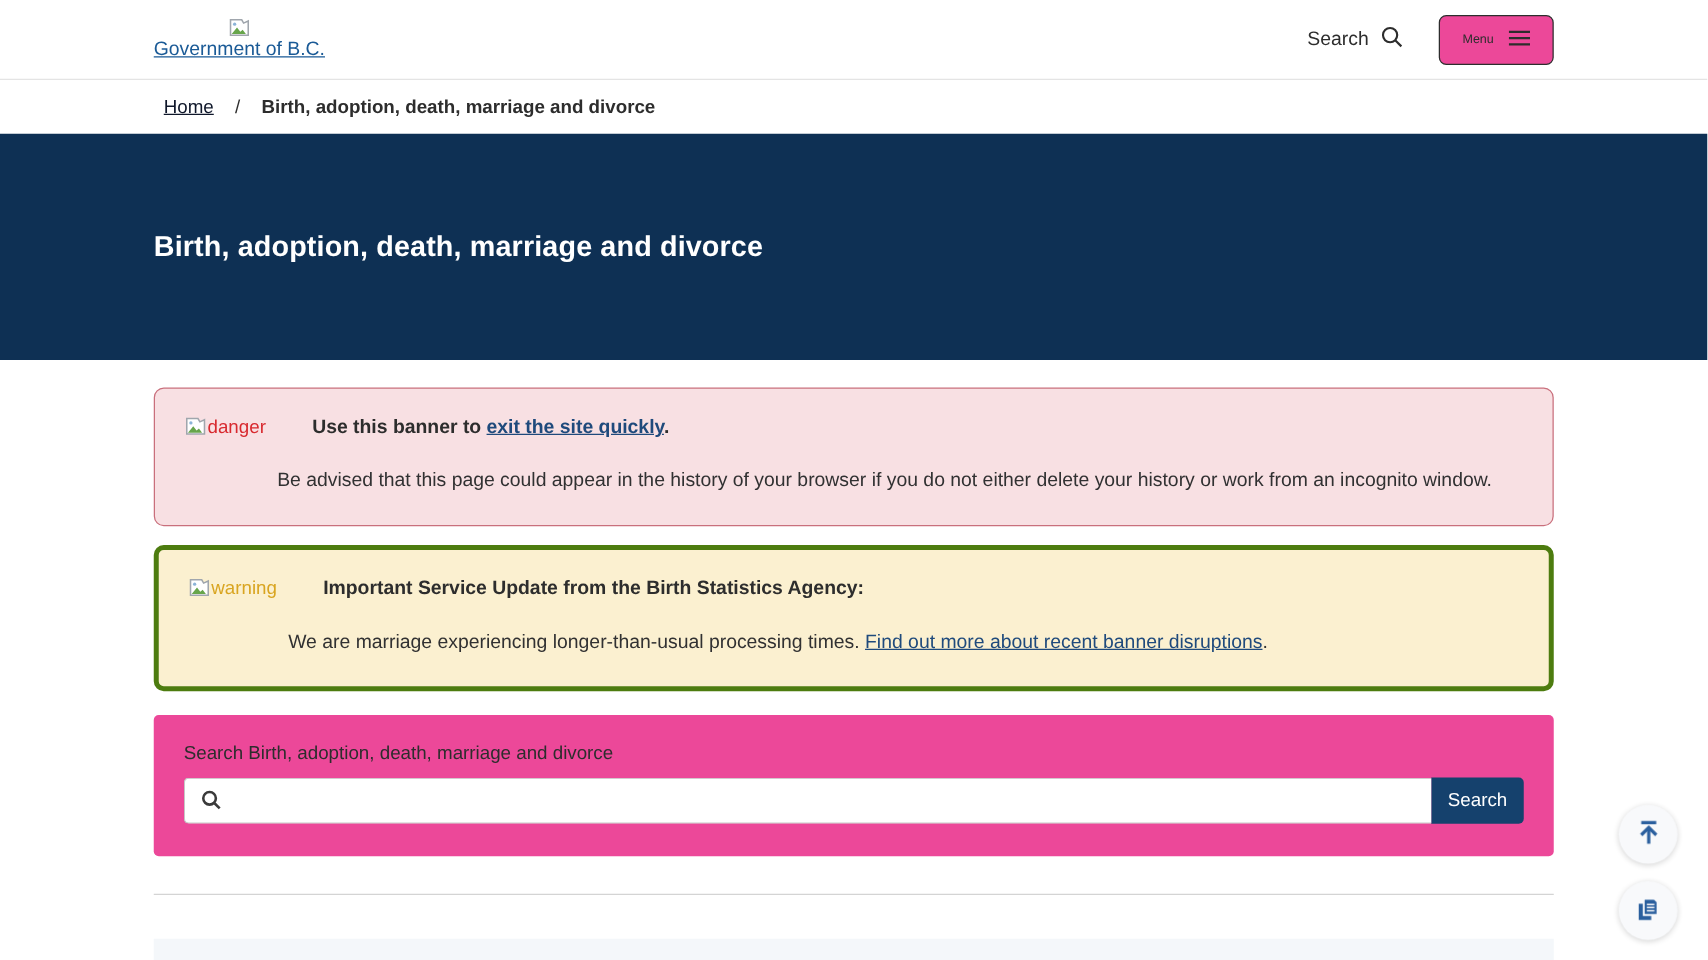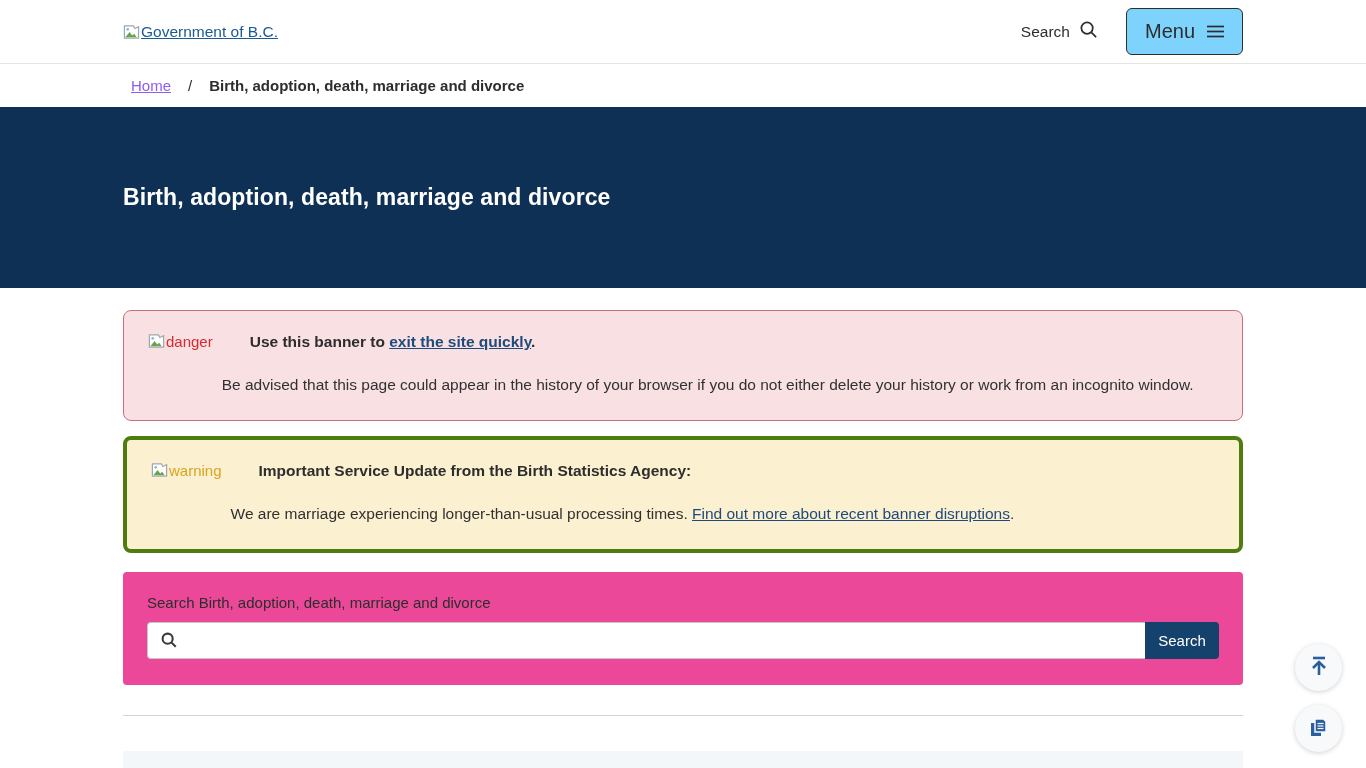--- a/index.html
+++ b/index.html
@@ -7,36 +7,36 @@
     width: 1366px; height: 768px; overflow: hidden;
     background: #ffffff;
     font-family: "Liberation Sans", sans-serif;
     color: #2d2d2d;
   }
   .container { width: 1120px; margin: 0 auto; }
 
   
   .site-header { height: 64px; border-bottom: 1px solid #e4e4e4; background: #fff; }
   .site-header .container { height: 100%; display: flex; align-items: center; justify-content: space-between; }
-  .logo-link { display: inline-flex; align-items: center; gap: 1px; text-decoration: none; cursor: pointer; }
+  .logo-link { display: inline-flex; align-items: center; gap: 1px; text-decoration: none; cursor: pointer; flex-direction: column; }
   .logo-alt { color: #1a5a96; font-size: 15.5px; text-decoration: underline; }
   .broken-img { display: inline-flex; align-items: flex-start; }
   .header-right { display: flex; align-items: center; gap: 28px; }
   .header-search { display: inline-flex; align-items: center; gap: 9px; font-size: 15.5px; color: #2d2d2d; cursor: pointer; }
   .menu-btn {
     display: inline-flex; align-items: center; gap: 12px;
-    background: #7dd3fc; border: 1px solid #2d2d2d; border-radius: 6px;
-    padding: 11px 18px; font-size: 20px; color: #2d2d2d;
+    background: #ec4899; border: 1px solid #2d2d2d; border-radius: 6px;
+    padding: 11px 18px; font-size: 10px; color: #2d2d2d;
     font-family: "Liberation Sans", sans-serif; cursor: pointer;
   }
 
   
   .breadcrumb-bar { background: #fff; }
   .breadcrumb { display: flex; align-items: center; gap: 17px; height: 43px; padding-left: 8px; font-size: 15px; }
-  .crumb-home { color: #8b5cf6; text-decoration: underline; cursor: pointer; }
+  .crumb-home { color: #0f172a; text-decoration: underline; cursor: pointer; }
   .crumb-sep { color: #2d2d2d; }
   .crumb-current { font-weight: bold; color: #2d2d2d; }
 
   
   .hero { background: #0e3054; height: 181px; display: flex; align-items: center; }
   .hero h1 { color: #ffffff; font-size: 23px; font-weight: bold; letter-spacing: 0.1px; }
 
   
   .content { padding-top: 22px; }
   .alert { border-radius: 8px; padding: 21px 24px 24px 24px; display: flex; align-items: flex-start; }

